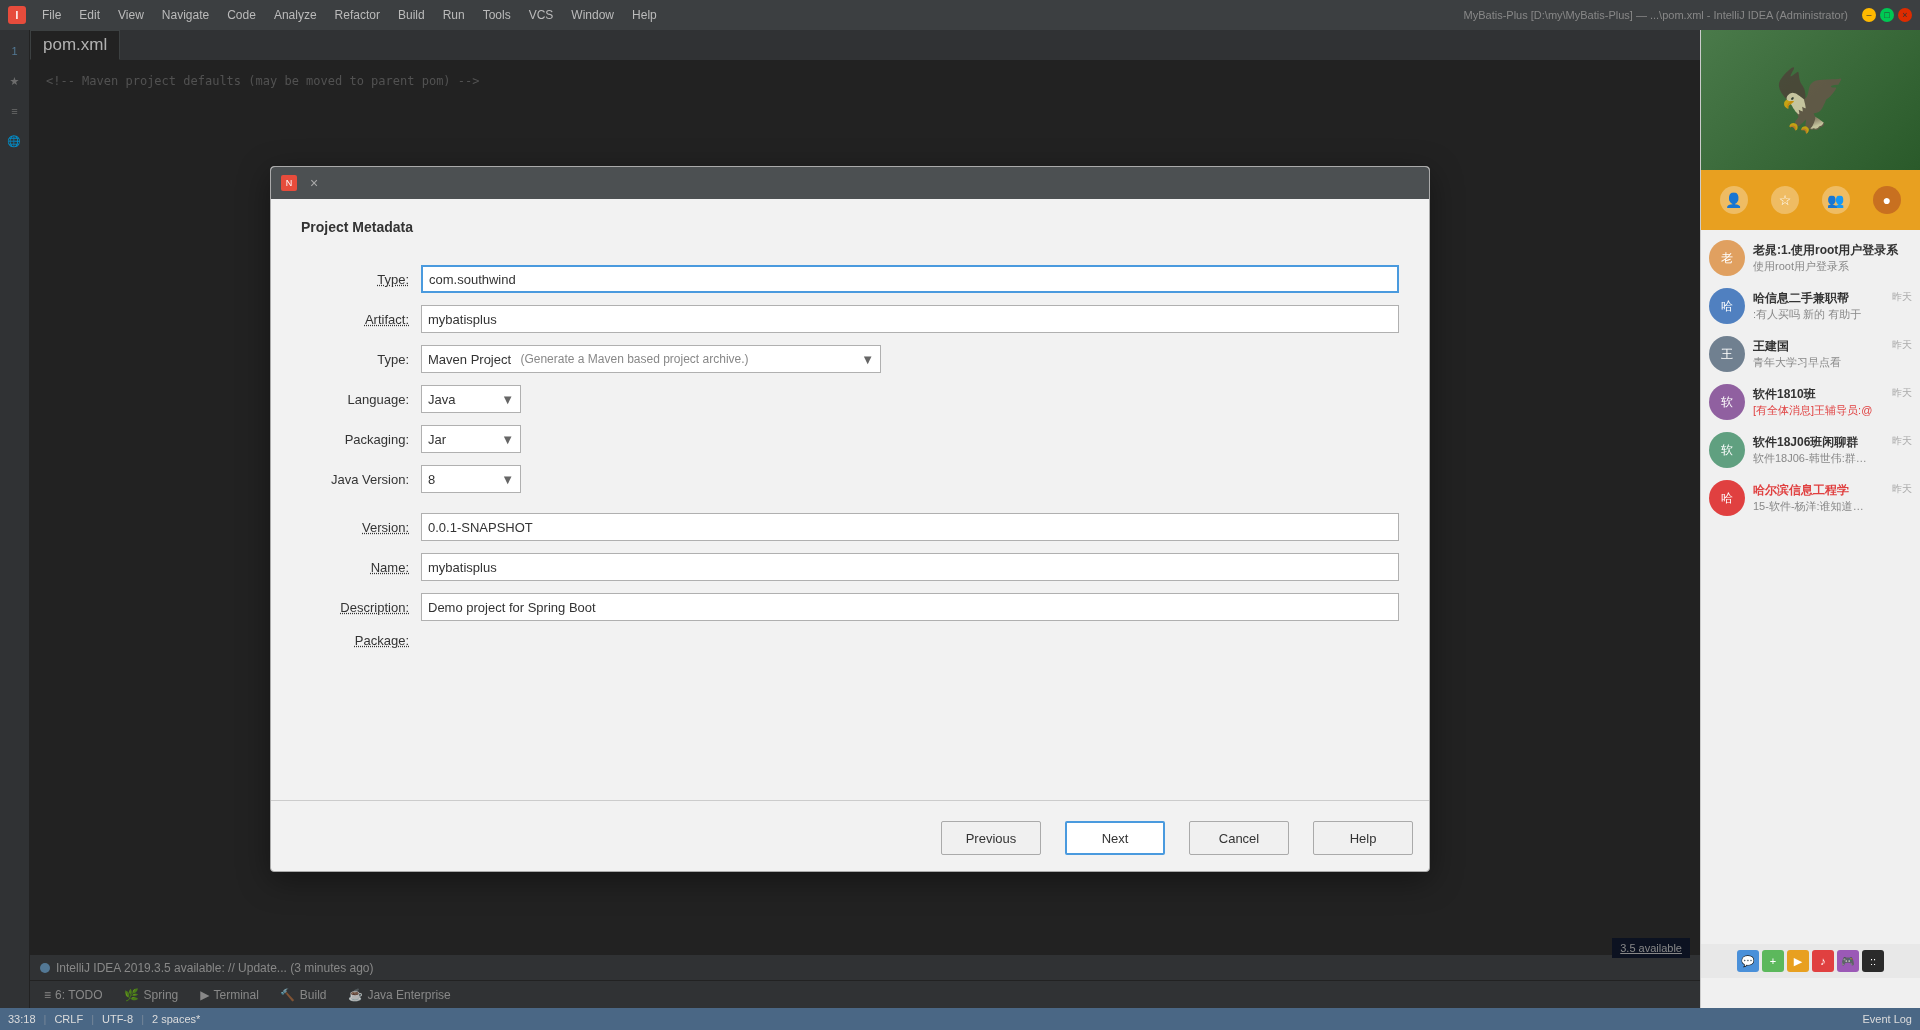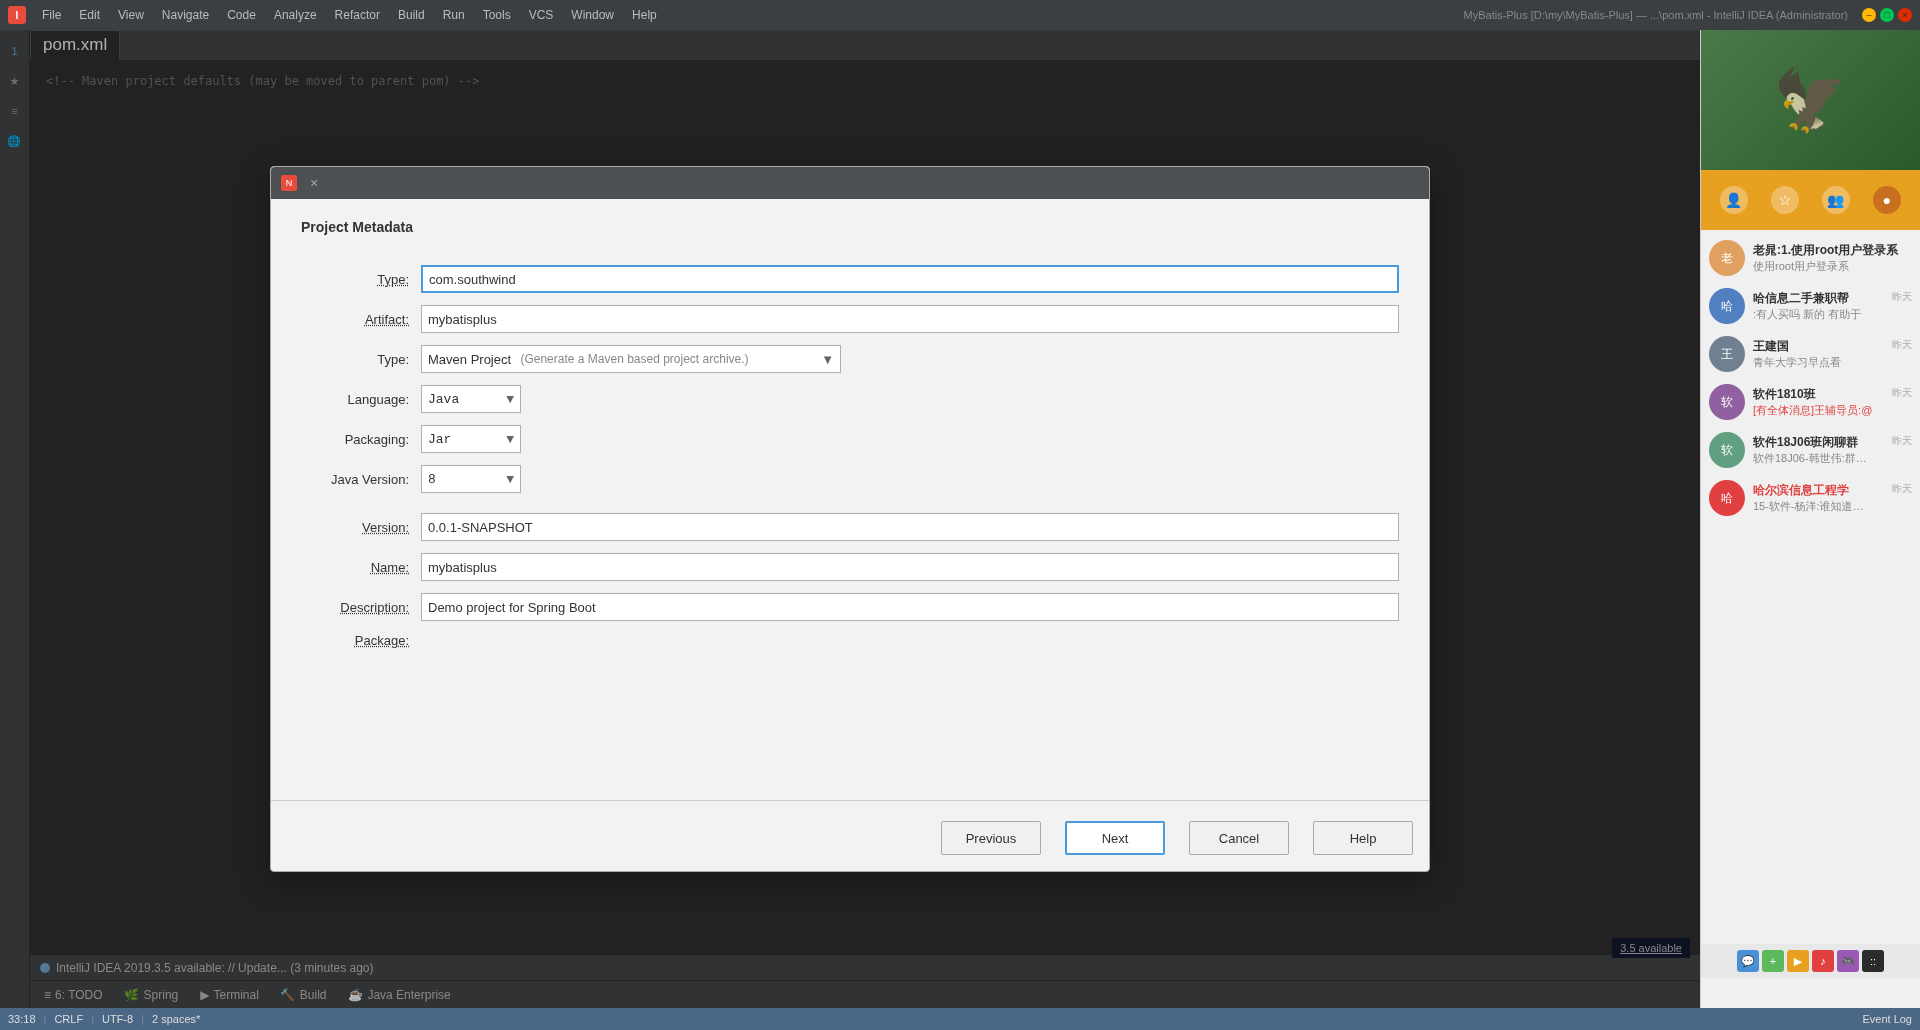--- a/index.html
+++ b/index.html
@@ -232,21 +232,20 @@
       padding: 0 6px;
       font-size: 13px;
       color: #333;
       cursor: pointer;
       display: flex; align-items: center; gap: 6px;
       min-width: 200px;
     }
     .form-select-arrow { margin-left: auto; color: #666; }
     .form-select-small {
       min-width: 100px;
-      font-family: Liberation Mono, monospace;
     }
     .spacer-row { height: 8px; }
 
     .dialog-footer {
       height: 1px;
       background: #ccc;
       margin: 0 0 12px 0;
     }
     .dialog-buttons {
       display: flex;
@@ -547,21 +546,21 @@
         <input class="form-input focused" type="text" value="com.southwind" style="">
       </div>
 
       <div class="form-row">
         <label class="form-label underline">Artifact:</label>
         <input class="form-input" type="text" value="mybatisplus" style="">
       </div>
 
       <div class="form-row">
         <label class="form-label">Type:</label>
-        <div class="form-select" style="width:420px;">
+        <div class="form-select" style="width:460px;">
           <span>Maven Project</span>
           <span style="color:#888; font-size:12px;">&nbsp;(Generate a Maven based project archive.)</span>
           <span class="form-select-arrow">▼</span>
         </div>
       </div>
 
       <div class="form-row">
         <label class="form-label">Language:</label>
         <div class="form-select form-select-small">
           <span>Java</span>

